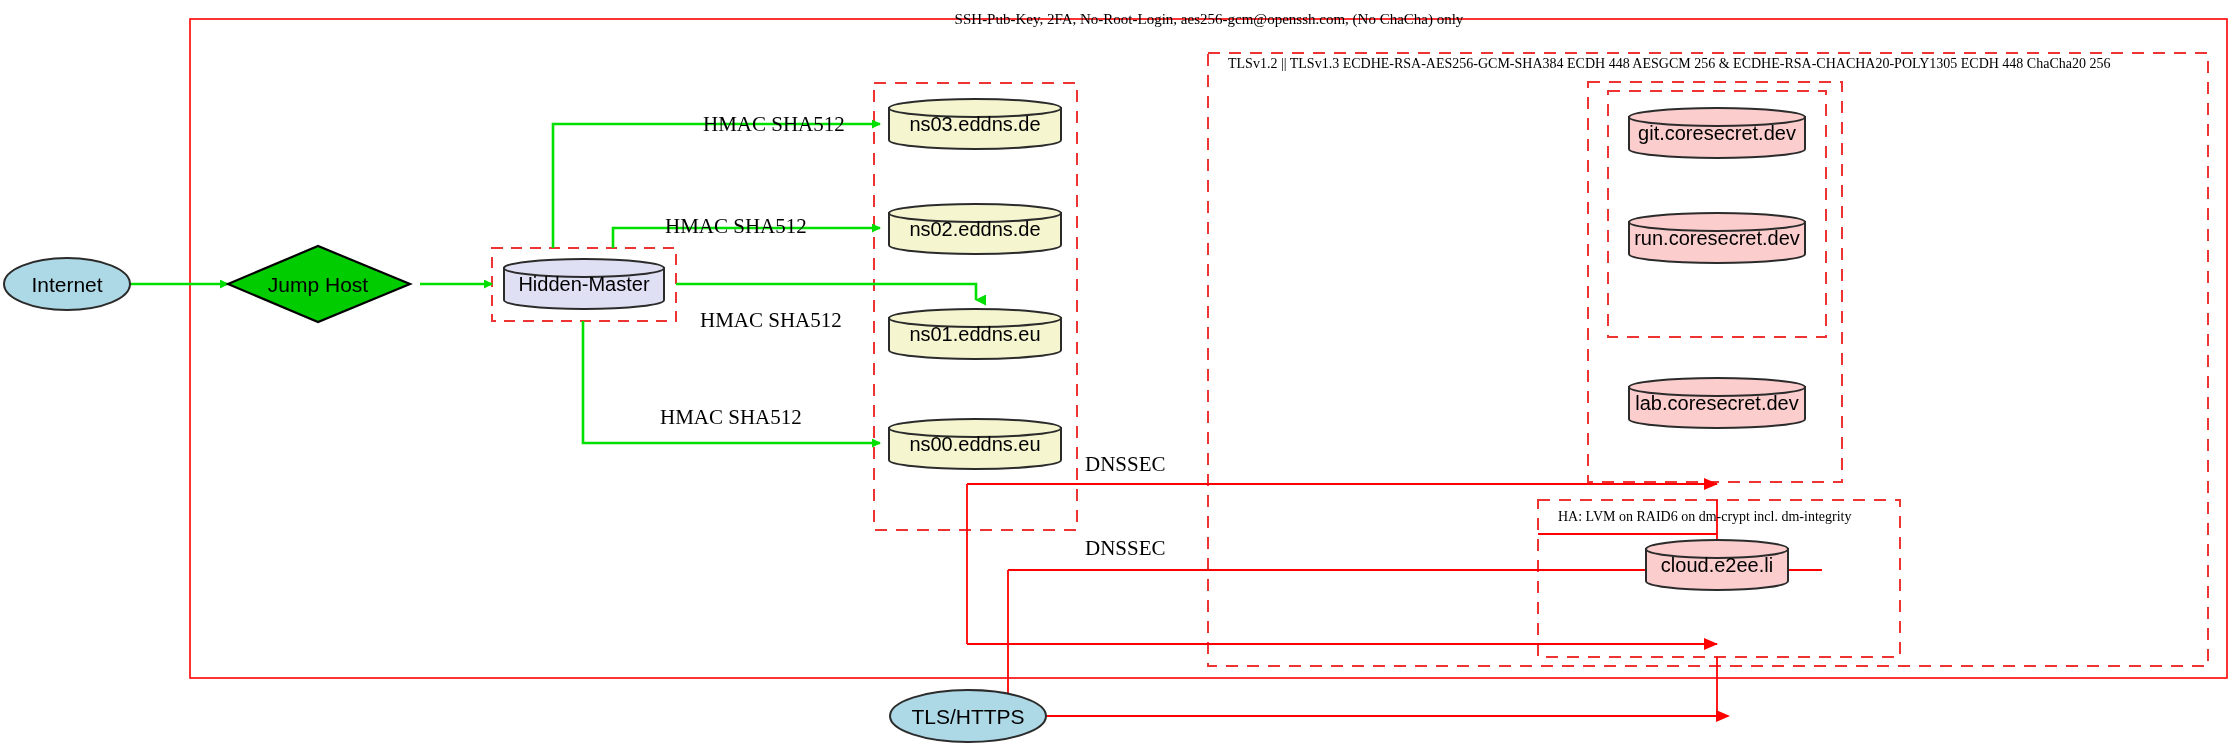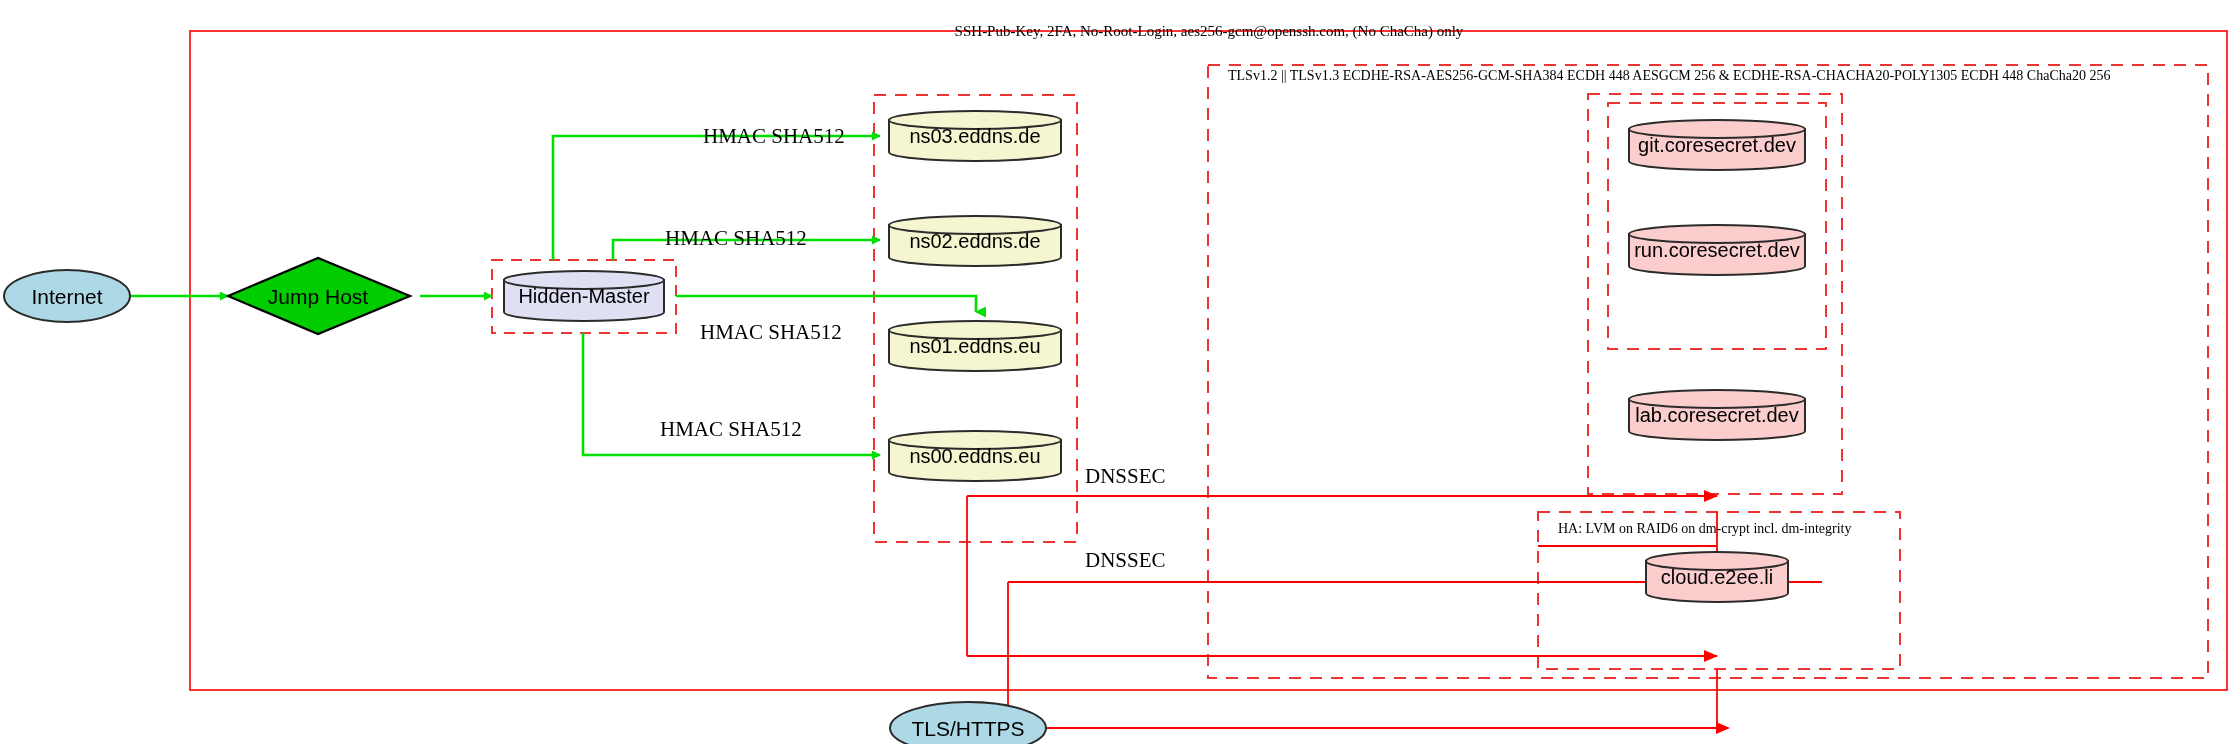--- a/index.html
+++ b/index.html
@@ -10,21 +10,20 @@
   body {
     width: 2240px;
     height: 744px;
     font-family: "Liberation Sans", sans-serif;
     overflow: hidden;
   }
   #diagram-root {
     position: relative;
     width: 2240px;
     height: 680px;
-    margin-top: 12px;
   }
   svg.canvas {
     position: absolute;
     top: 0;
     left: 0;
     width: 2240px;
     height: 744px;
   }
   .serif-label {
     font-family: "Liberation Serif", serif;

